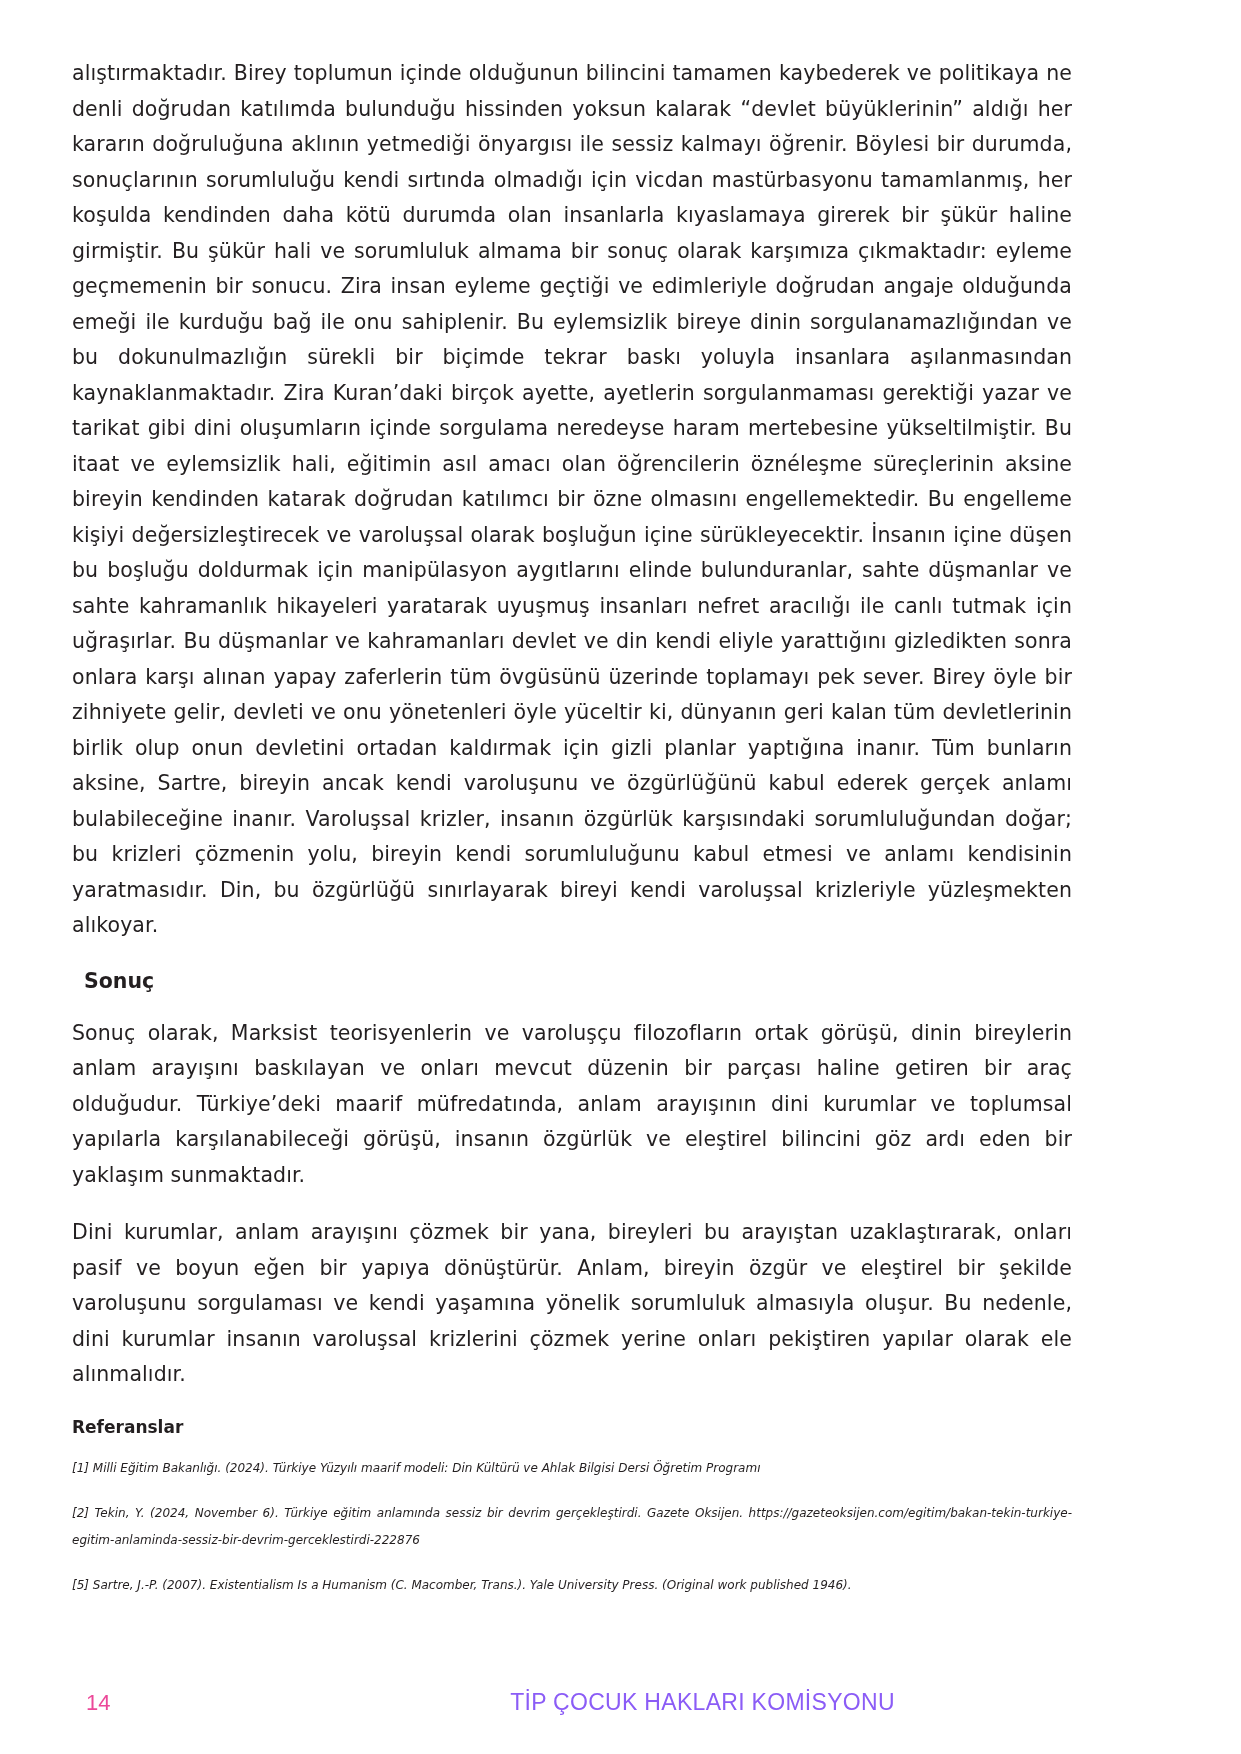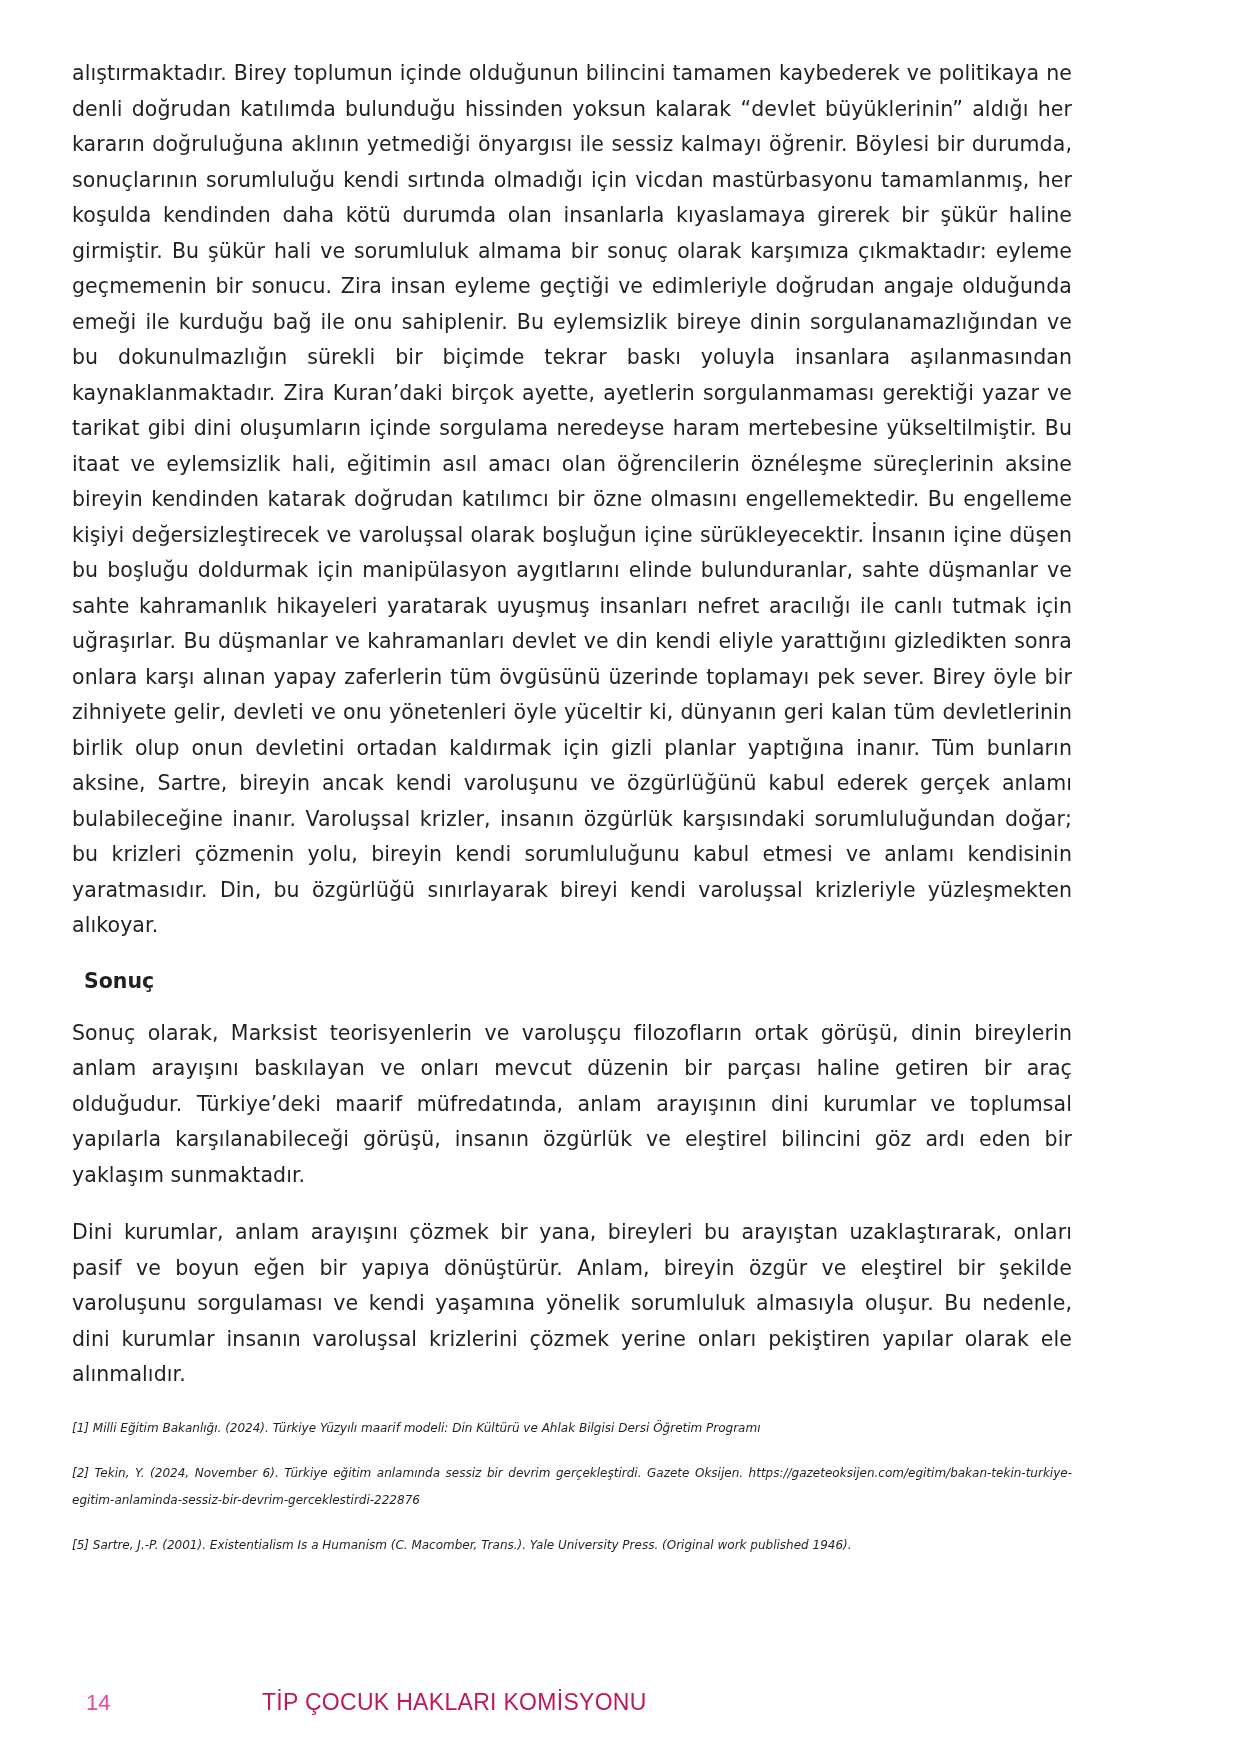--- a/index.html
+++ b/index.html
@@ -73,46 +73,48 @@
     bottom: 0;
     font-size: 22px;
     color: #ec4899;
     font-family: "Liberation Sans", sans-serif;
   }
   .footer-title {
     position: absolute;
     left: 0;
     right: 0;
     bottom: 0;
+    text-align: center;
     font-size: 23px;
     letter-spacing: 0.3px;
-    color: #be185d;
+    color: #8b5cf6;
     font-family: "Liberation Sans", sans-serif;
     padding-left: 190px;
   }
 </style>
 </head>
 <body>
 
 <div class="page">
 
   <div class="content">
 
     <p class="body-par">alıştırmaktadır. Birey toplumun içinde olduğunun bilincini tamamen kaybederek ve politikaya ne denli doğrudan katılımda bulunduğu hissinden yoksun kalarak “devlet büyüklerinin” aldığı her kararın doğruluğuna aklının yetmediği önyargısı ile sessiz kalmayı öğrenir. Böylesi bir durumda, sonuçlarının sorumluluğu kendi sırtında olmadığı için vicdan mastürbasyonu tamamlanmış, her koşulda kendinden daha kötü durumda olan insanlarla kıyaslamaya girerek bir şükür haline girmiştir. Bu şükür hali ve sorumluluk almama bir sonuç olarak karşımıza çıkmaktadır: eyleme geçmemenin bir sonucu. Zira insan eyleme geçtiği ve edimleriyle doğrudan angaje olduğunda emeği ile kurduğu bağ ile onu sahiplenir. Bu eylemsizlik bireye dinin sorgulanamazlığından ve bu dokunulmazlığın sürekli bir biçimde tekrar baskı yoluyla insanlara aşılanmasından kaynaklanmaktadır. Zira Kuran’daki birçok ayette, ayetlerin sorgulanmaması gerektiği yazar ve tarikat gibi dini oluşumların içinde sorgulama neredeyse haram mertebesine yükseltilmiştir. Bu itaat ve eylemsizlik hali, eğitimin asıl amacı olan öğrencilerin öznéleşme süreçlerinin aksine bireyin kendinden katarak doğrudan katılımcı bir özne olmasını engellemektedir. Bu engelleme kişiyi değersizleştirecek ve varoluşsal olarak boşluğun içine sürükleyecektir. İnsanın içine düşen bu boşluğu doldurmak için manipülasyon aygıtlarını elinde bulunduranlar, sahte düşmanlar ve sahte kahramanlık hikayeleri yaratarak uyuşmuş insanları nefret aracılığı ile canlı tutmak için uğraşırlar. Bu düşmanlar ve kahramanları devlet ve din kendi eliyle yarattığını gizledikten sonra onlara karşı alınan yapay zaferlerin tüm övgüsünü üzerinde toplamayı pek sever. Birey öyle bir zihniyete gelir, devleti ve onu yönetenleri öyle yüceltir ki, dünyanın geri kalan tüm devletlerinin birlik olup onun devletini ortadan kaldırmak için gizli planlar yaptığına inanır. Tüm bunların aksine, Sartre, bireyin ancak kendi varoluşunu ve özgürlüğünü kabul ederek gerçek anlamı bulabileceğine inanır. Varoluşsal krizler, insanın özgürlük karşısındaki sorumluluğundan doğar; bu krizleri çözmenin yolu, bireyin kendi sorumluluğunu kabul etmesi ve anlamı kendisinin yaratmasıdır. Din, bu özgürlüğü sınırlayarak bireyi kendi varoluşsal krizleriyle yüzleşmekten alıkoyar.</p>
 
     <h2 class="section-head">Sonuç</h2>
 
     <p class="body-par">Sonuç olarak, Marksist teorisyenlerin ve varoluşçu filozofların ortak görüşü, dinin bireylerin anlam arayışını baskılayan ve onları mevcut düzenin bir parçası haline getiren bir araç olduğudur. Türkiye’deki maarif müfredatında, anlam arayışının dini kurumlar ve toplumsal yapılarla karşılanabileceği görüşü, insanın özgürlük ve eleştirel bilincini göz ardı eden bir yaklaşım sunmaktadır.</p>
 
     <p class="body-par">Dini kurumlar, anlam arayışını çözmek bir yana, bireyleri bu arayıştan uzaklaştırarak, onları pasif ve boyun eğen bir yapıya dönüştürür. Anlam, bireyin özgür ve eleştirel bir şekilde varoluşunu sorgulaması ve kendi yaşamına yönelik sorumluluk almasıyla oluşur. Bu nedenle, dini kurumlar insanın varoluşsal krizlerini çözmek yerine onları pekiştiren yapılar olarak ele alınmalıdır.</p>
 
+    <h3 class="ref-head">Referanslar</h3>
 
     <p class="ref-item">[1]  Milli Eğitim Bakanlığı. (2024). Türkiye Yüzyılı maarif modeli: Din Kültürü ve Ahlak Bilgisi Dersi Öğretim Programı</p>
     <p class="ref-item">[2]  Tekin, Y. (2024, November 6). Türkiye eğitim anlamında sessiz bir devrim gerçekleştirdi. Gazete Oksijen.          https://gazeteoksijen.com/egitim/bakan-tekin-turkiye-egitim-anlaminda-sessiz-bir-devrim-gerceklestirdi-222876</p>
-    <p class="ref-item">[5] Sartre, J.-P. (2001). Existentialism Is a Humanism (C. Macomber, Trans.). Yale University Press. (Original work published 1946).</p>
+    <p class="ref-item">[5] Sartre, J.-P. (2007). Existentialism Is a Humanism (C. Macomber, Trans.). Yale University Press. (Original work published 1946).</p>
 
   </div>
 
   <div class="footer">
     <div class="page-number">14</div>
     <div class="footer-title">TİP ÇOCUK HAKLARI KOMİSYONU</div>
   </div>
 
 </div>
 

